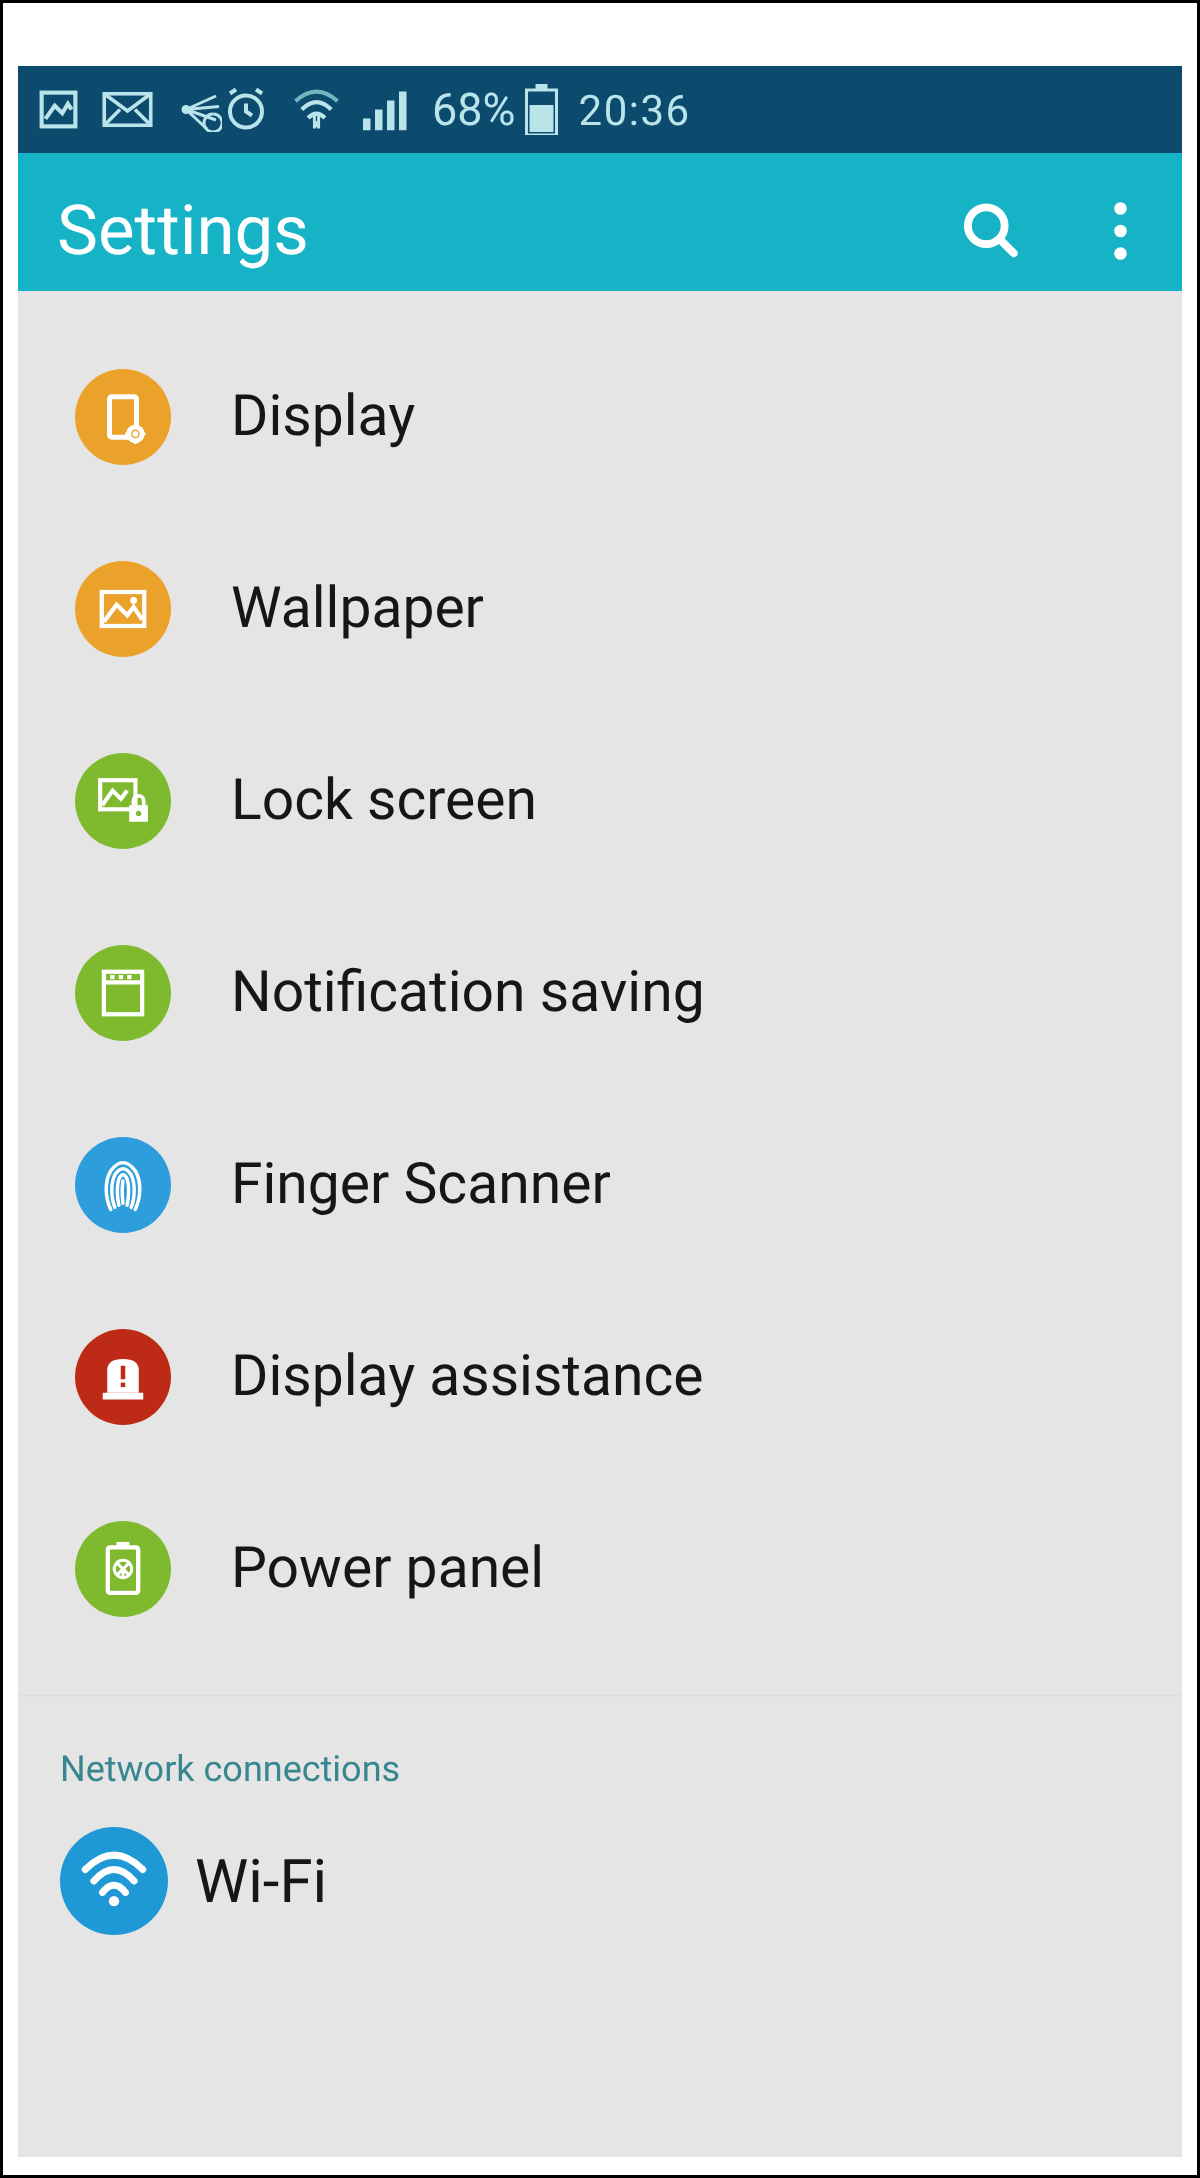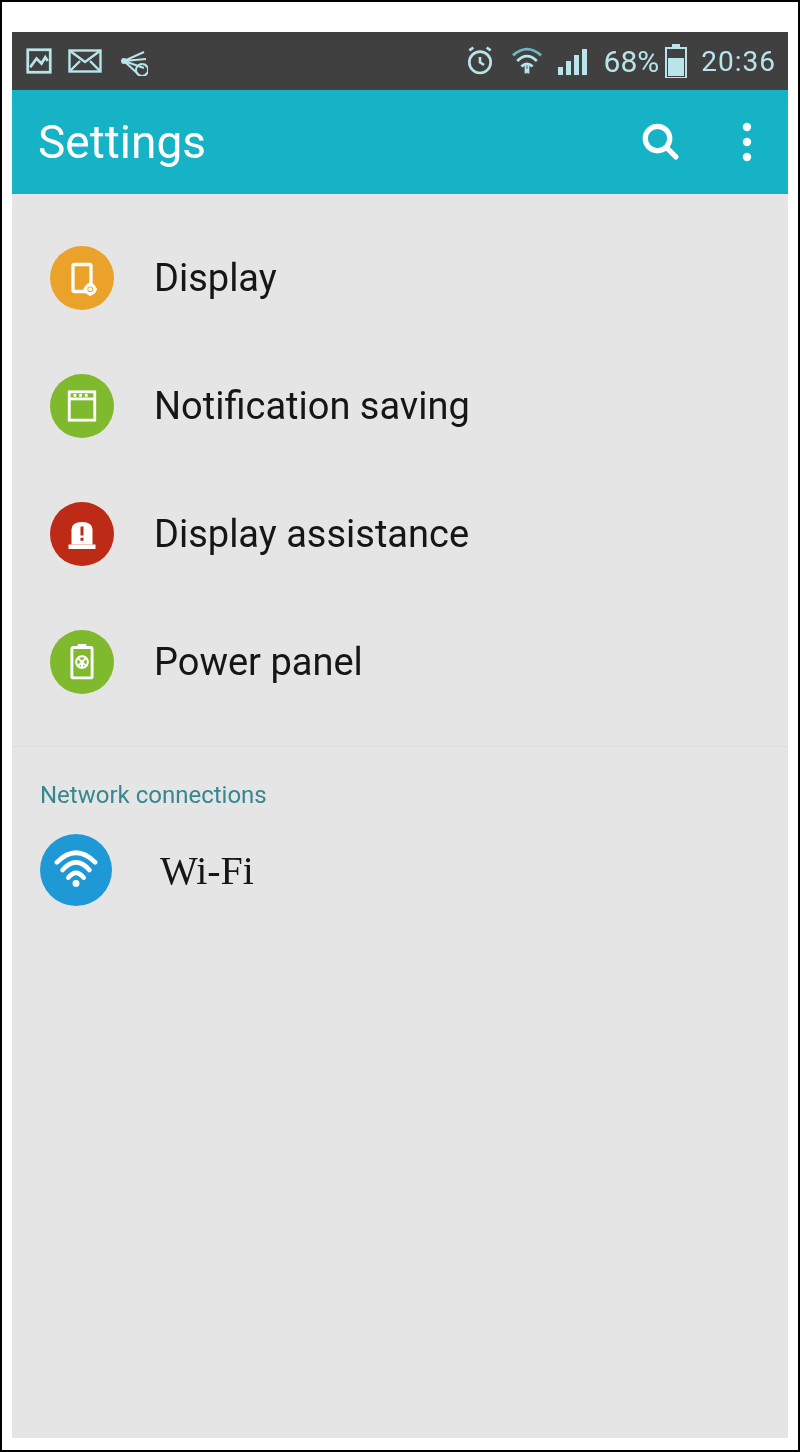--- a/index.html
+++ b/index.html
@@ -1,21 +1,21 @@
 <!DOCTYPE html>
 <html><head>
 <meta charset="utf-8">
 <style>
   * { box-sizing: border-box; margin: 0; padding: 0; }
   html, body { width: 800px; height: 1452px; background: #fff; font-family: -apple-system, "Segoe UI", Roboto, Arial, sans-serif; overflow: hidden; }
   .frame { width: 800px; height: 1452px; border: 2px solid #000; position: relative; background: #fff; }
   .inner { position: absolute; left: 10px; right: 10px; top: 30px; bottom: 12px; background: #fff; overflow: hidden; }
 
   
-  .statusbar { height: 58px; background: #404040; color: #b8e4ea; display: flex; align-items: center; justify-content: space-between; padding: 0 12px; font-size: 30px; }
+  .statusbar { height: 58px; background: #0c4a6e; color: #b8e4ea; display: flex; align-items: center; justify-content: flex-start; padding: 0 12px; font-size: 30px; margin-top: 12px; }
   .status-left, .status-right { display: flex; align-items: center; gap: 14px; }
   .status-left svg, .status-right svg { display: block; }
   .battery-wrap { display: flex; align-items: center; gap: 6px; }
   .clock { font-size: 28px; letter-spacing: 1px; }
 
   
   .appbar { height: 104px; background: #15b3c5; color: #fff; display: flex; align-items: center; padding: 0 26px; }
   .appbar-title { font-size: 46px; font-weight: 400; flex: 1; }
   .appbar-actions { display: flex; align-items: center; gap: 60px; padding-right: 10px; }
   .appbar-actions svg { display: block; }
@@ -26,21 +26,21 @@
 
   .row { display: flex; align-items: center; height: 128px; padding-left: 38px; gap: 40px; }
   .icon-circle { width: 64px; height: 64px; border-radius: 50%; display: flex; align-items: center; justify-content: center; flex: 0 0 64px; }
   .icon-circle svg { display: block; }
   .row-label { font-size: 38px; color: #161616; }
 
   .section-divider { border-top: 1px solid #ddd; margin-top: 20px; }
   .section-header { padding: 34px 0 6px 28px; }
   .section-header span { color: #378690; font-size: 24px; }
 
-  .row-wifi { height: 110px; padding-left: 28px; gap: 48px; font-family: Liberation Serif, serif; }
+  .row-wifi { height: 110px; padding-left: 28px; gap: 18px; }
   .row-wifi .icon-circle { width: 72px; height: 72px; flex: 0 0 72px; }
   .row-wifi .row-label { font-size: 40px; }
 </style>
 </head>
 <body>
 
 <div class="frame">
   <div class="inner">
 
     <div class="statusbar">
@@ -144,35 +144,68 @@
                   <line x1="17.5" y1="22.8" x2="17.5" y2="24"></line>
                   <line x1="13" y1="19.5" x2="14.2" y2="19.5"></line>
                   <line x1="20.8" y1="19.5" x2="22" y2="19.5"></line>
                 </g>
                 <circle cx="17.5" cy="19.5" r="1.3" fill="#fff" stroke="none"></circle>
               </svg>
           </div>
           <div class="row-label">Display</div>
         </div>
 
-
+        <div class="row">
+          <div class="icon-circle" style="background:#eaa22a">
+            <svg width="34" height="30" viewBox="0 0 24 20" fill="none" stroke="#fff" stroke-width="2">
+                <rect x="2" y="2" width="20" height="16"></rect>
+                <polyline points="3,16 9,8 14,13 17,9 21,15"></polyline>
+                <circle cx="17" cy="6" r="1.6" fill="#fff" stroke="none"></circle>
+              </svg>
+          </div>
+          <div class="row-label">Wallpaper</div>
+        </div>
+
+        <div class="row">
+          <div class="icon-circle" style="background:#7fb92e">
+            <svg width="36" height="34" viewBox="0 0 26 24" fill="none" stroke="#fff" stroke-width="2">
+                <rect x="2" y="2" width="17" height="14"></rect>
+                <polyline points="3,14 8,7 12,11 15,7"></polyline>
+                <rect x="16" y="14" width="9" height="8" fill="#fff" stroke="none"></rect>
+                <path d="M18 14 v-2 a2.5 2.5 0 0 1 5 0 v2" stroke="#fff" fill="none" stroke-width="1.8"></path>
+                <circle cx="20.5" cy="18" r="1.3" fill="#7fb92e" stroke="none"></circle>
+              </svg>
+          </div>
+          <div class="row-label">Lock screen</div>
+        </div>
 
         <div class="row">
           <div class="icon-circle" style="background:#7fb92e">
             <svg width="32" height="34" viewBox="0 0 22 24" fill="none" stroke="#fff" stroke-width="2">
                 <rect x="2" y="2" width="18" height="20"></rect>
                 <line x1="2" y1="7" x2="20" y2="7"></line>
                 <line x1="5" y1="4.5" x2="7" y2="4.5"></line>
                 <line x1="9" y1="4.5" x2="11" y2="4.5"></line>
                 <line x1="13" y1="4.5" x2="15" y2="4.5"></line>
               </svg>
           </div>
           <div class="row-label">Notification saving</div>
         </div>
 
+        <div class="row">
+          <div class="icon-circle" style="background:#2d9ddb">
+            <svg width="34" height="38" viewBox="0 0 24 28" fill="none" stroke="#fff" stroke-width="1.7" stroke-linecap="round">
+                <path d="M6 26 C3 20 3 12 6 7 Q12 -1 18 7 C21 12 21 20 18 26"></path>
+                <path d="M8 25 C6 20 6 13 8 9 Q12 3 16 9 C18 13 18 20 16 25"></path>
+                <path d="M10 24 C9 20 9 14 10 11 Q12 7 14 11 C15 14 15 20 14 24"></path>
+                <path d="M12 23 C11.5 19 11.5 15 12 12"></path>
+              </svg>
+          </div>
+          <div class="row-label">Finger Scanner</div>
+        </div>
 
         <div class="row">
           <div class="icon-circle" style="background:#bd2a15">
             <svg width="36" height="34" viewBox="0 0 24 22" fill="#fff">
                 <path d="M5 18 L5 8 Q5 3 12 3 Q19 3 19 8 L19 18 Z"></path>
                 <rect x="3" y="18" width="18" height="3"></rect>
                 <rect x="11" y="6" width="2" height="6" fill="#bd2a15"></rect>
                 <rect x="11" y="13.5" width="2" height="2" fill="#bd2a15"></rect>
               </svg>
           </div>

